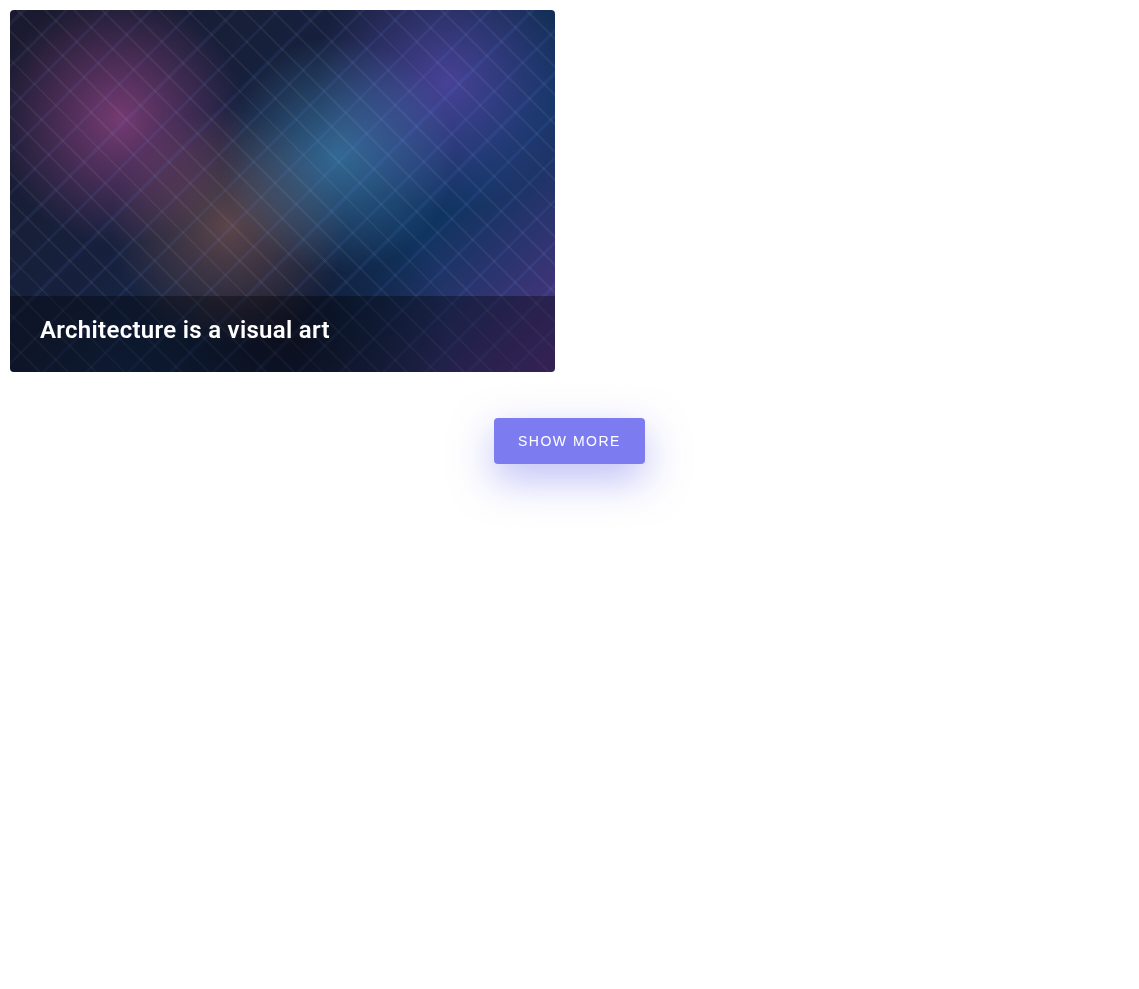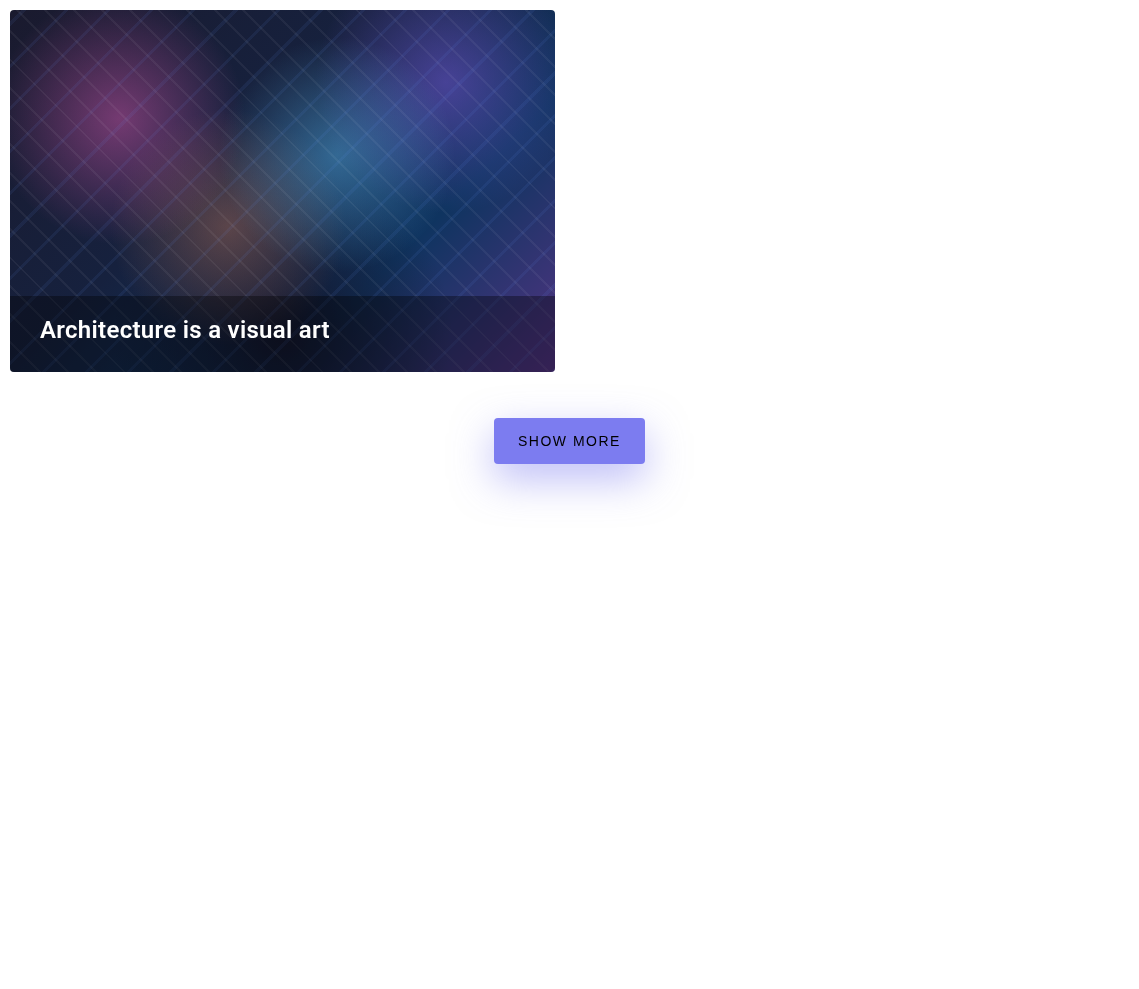--- a/index.html
+++ b/index.html
@@ -172,21 +172,21 @@
     }
     
     .button-container {
       display: flex;
       justify-content: center;
       margin-top: 36px;
     }
     
     .show-more-btn {
       background: #7c7cf0;
-      color: #000000;
+      color: #ffffff;
       border: none;
       padding: 15px 24px;
       font-size: 14px;
       font-weight: 500;
       letter-spacing: 1.5px;
       border-radius: 4px;
       cursor: pointer;
       box-shadow: 0 15px 40px rgba(124, 124, 240, 0.5);
       text-transform: uppercase;
     }

